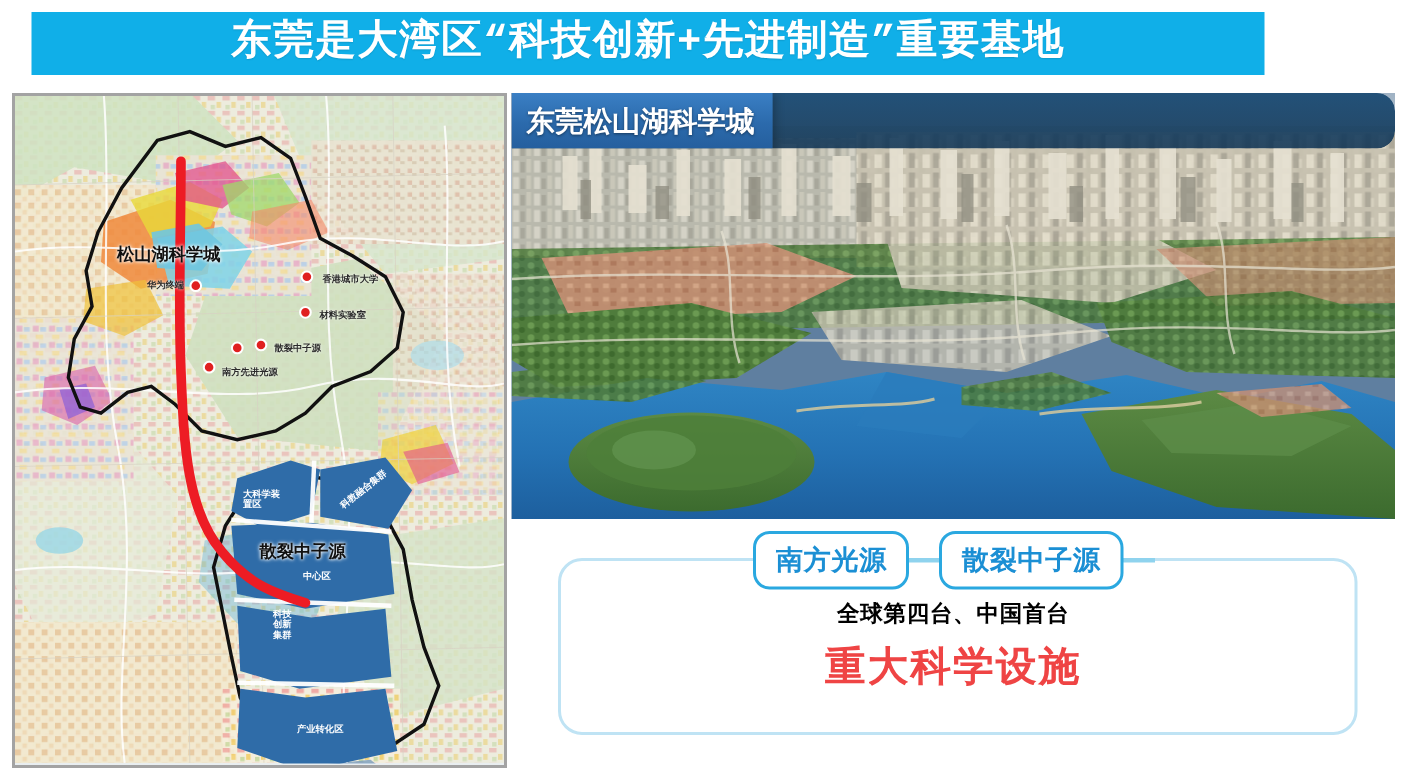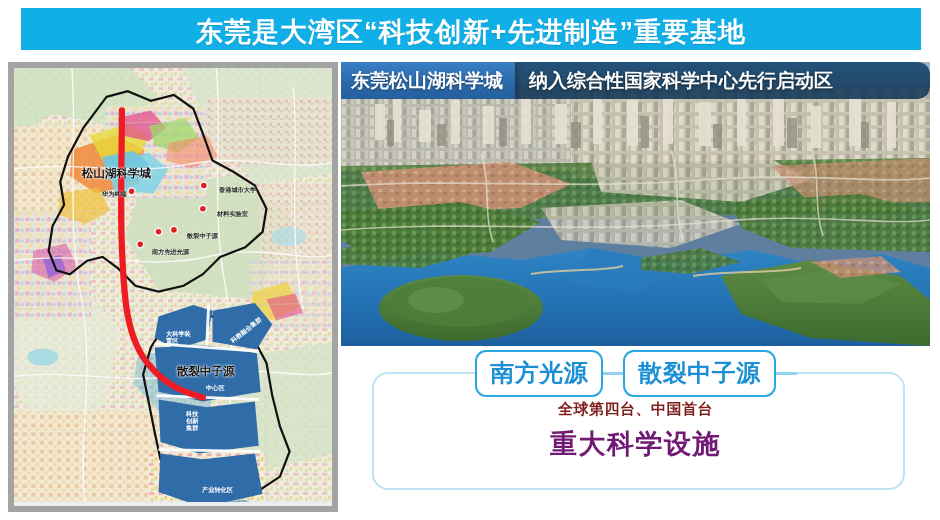--- a/index.html
+++ b/index.html
@@ -7,40 +7,40 @@
     width: 940px; height: 520px;
     background: #ffffff;
     font-family: "Liberation Sans", "DejaVu Sans", sans-serif;
     overflow: hidden;
   }
   .page { position: relative; width: 940px; height: 520px; background:#fff; }
 
   
   .header-bar {
     position: absolute; left: 21px; top: 8px;
-    width: 900px; height: 42px;
+    width: 822px; height: 42px;
     background: #10AFE8;
-    display: flex; align-items: flex-end; justify-content: center;
+    display: flex; align-items: flex-start; justify-content: center; font-family: Liberation Mono, monospace;
   }
   .header-title {
     color: #ffffff;
     font-size: 27px;
     font-weight: bold;
     letter-spacing: 1px;
     white-space: nowrap;
     text-shadow: 0 1px 1px rgba(0,0,0,.12);
   }
 
   
   .map-panel {
     position: absolute; left: 8px; top: 62px;
     width: 330px; height: 450px;
     overflow: hidden;
     background: #e9eef0;
-    border: 6px solid #a3a3a3;
+    border: 2px solid #a3a3a3;
   }
   .map-canvas { position:absolute; inset:0; }
 
   .mlabel {
     position: absolute;
     color: #1a1a1a;
     font-weight: bold;
     white-space: nowrap;
     pointer-events: none;
   }
@@ -104,35 +104,35 @@
   }
   .pill {
     background:#ffffff;
     border:2.4px solid #2AA8E0;
     border-radius:11px;
     padding: 5px 13px 6px;
     display:flex; align-items:center; justify-content:center;
     z-index:3;
   }
   .pill span {
-    color:#1B8FD4; font-size:24px; font-weight:bold; white-space:nowrap;
+    color:#1B8FD4; font-size:18px; font-weight:bold; white-space:nowrap;
     letter-spacing:.5px;
   }
   .connector {
     width:22px; height:3px; background:#8fd3ee; z-index:2; margin:0 -1px;
   }
 
   .sub-note {
     position:absolute; left:0; top:48px; width:589px;
     text-align:center;
-    color:#7f1d1d; font-size:15px; font-weight:bold; letter-spacing:.5px;
+    color:#000000; font-size:15px; font-weight:bold; letter-spacing:.5px;
   }
   .main-line {
     position:absolute; left:0; width:589px; text-align:center;
-    color:#701a75; font-weight:bold; font-size:27px; letter-spacing:1.5px;
+    color:#ef4444; font-weight:bold; font-size:27px; letter-spacing:1.5px;
   }
   .main-line.l1 { top:74px; }
   .main-line.l2 { top:110px; }
 </style>
 </head>
 <body>
 
 <div class="page">
 
   <div class="header-bar">
@@ -381,23 +381,20 @@
           <path d="M330,88 C340,116 332,146 342,178"></path>
           <path d="M470,86 C480,114 472,144 482,174"></path>
         </g>
       </svg>
 
       <div class="banner">
         <div class="banner-strip"></div>
         <div class="banner-badge">
           <span>东莞松山湖科学城</span>
         </div>
-        <div class="banner-text">
-          <span>纳入综合性国家科学中心先行启动区</span>
-        </div>
       </div>
     </div>
 
     <div class="info-block">
       <div class="frame"></div>
 
       <div class="pill-row">
         <div class="pill">
           <span>南方光源</span>
         </div>

